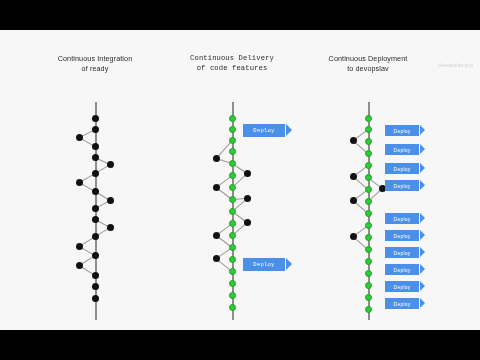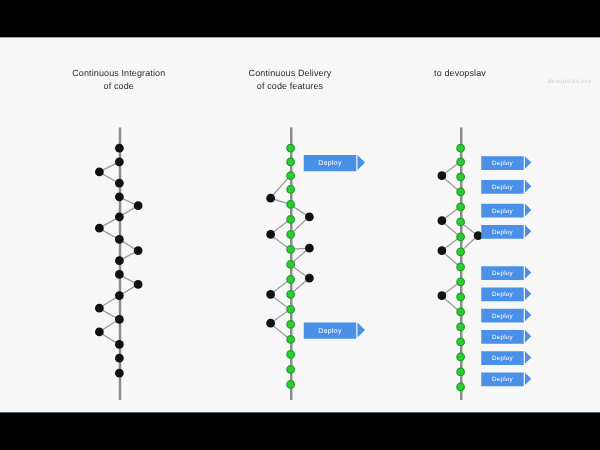--- a/index.html
+++ b/index.html
@@ -10,21 +10,21 @@
   body {
     width: 480px;
     height: 360px;
     overflow: hidden;
     font-family: "Liberation Sans", sans-serif;
   }
   #stage {
     position: relative;
     width: 480px;
     height: 360px;
-    background: #0ea5e9;
+    background: #86efac;
   }
   #canvas {
     position: absolute;
     left: 0;
     top: 30px;
     width: 480px;
     height: 300px;
     background: #f7f7f7;
     overflow: hidden;
   }
@@ -120,21 +120,21 @@
 </style>
 </head>
 <body>
 
 <div id="stage">
   <div class="letterbox top"></div>
 
   <div id="canvas">
     <div class="watermark">devopslav.pro</div>
   <div class="column" style="left: 0px; width: 480px;">
-        <div class="col-title" style="left: 15px;"><span>Continuous Integration</span><span class="l2">of code</span></div>
+        <div class="col-title" style="left: 15px;"><span>Continuous Integration</span><span class="l2">of ready</span></div>
         <div class="trunk" style="left: 95px; top: 72px; height: 218px;"></div>
         <div class="branch-line" style="left: 95px; top: 99px; width: 17.8885px; transform: rotate(153.435deg);"></div>
         <div class="branch-line" style="left: 79px; top: 107px; width: 18.3576px; transform: rotate(29.3578deg);"></div>
         <div class="branch-line" style="left: 95px; top: 127px; width: 16.5529px; transform: rotate(25.0169deg);"></div>
         <div class="branch-line" style="left: 110px; top: 134px; width: 17.4929px; transform: rotate(149.036deg);"></div>
         <div class="branch-line" style="left: 95px; top: 143px; width: 18.3576px; transform: rotate(150.642deg);"></div>
         <div class="branch-line" style="left: 79px; top: 152px; width: 18.3576px; transform: rotate(29.3578deg);"></div>
         <div class="branch-line" style="left: 95px; top: 161px; width: 17.4929px; transform: rotate(30.9638deg);"></div>
         <div class="branch-line" style="left: 110px; top: 170px; width: 17px; transform: rotate(151.928deg);"></div>
         <div class="branch-line" style="left: 95px; top: 189px; width: 17px; transform: rotate(28.0725deg);"></div>
@@ -157,21 +157,21 @@
         <div class="node black" style="left: 95px; top: 189px;"></div>
         <div class="node black" style="left: 110px; top: 197px;"></div>
         <div class="node black" style="left: 95px; top: 206px;"></div>
         <div class="node black" style="left: 79px; top: 216px;"></div>
         <div class="node black" style="left: 95px; top: 225px;"></div>
         <div class="node black" style="left: 79px; top: 235px;"></div>
         <div class="node black" style="left: 95px; top: 245px;"></div>
         <div class="node black" style="left: 95px; top: 256px;"></div>
         <div class="node black" style="left: 95px; top: 268px;"></div>
       </div>
-      <div class="column" style="left: 0px; width: 480px;">
+      <div class="column" style="left: 0px; width: 480px; font-family: Liberation Mono, monospace;">
         <div class="col-title" style="left: 152px;"><span>Continuous Delivery</span><span class="l2">of code features</span></div>
         <div class="trunk" style="left: 232px; top: 72px; height: 218px;"></div>
         <div class="branch-line" style="left: 232px; top: 110px; width: 24.0832px; transform: rotate(131.634deg);"></div>
         <div class="branch-line" style="left: 216px; top: 128px; width: 16.7631px; transform: rotate(17.354deg);"></div>
         <div class="branch-line" style="left: 232px; top: 133px; width: 18.0278px; transform: rotate(33.6901deg);"></div>
         <div class="branch-line" style="left: 247px; top: 143px; width: 20.5183px; transform: rotate(136.975deg);"></div>
         <div class="branch-line" style="left: 232px; top: 145px; width: 20px; transform: rotate(143.13deg);"></div>
         <div class="branch-line" style="left: 216px; top: 157px; width: 20px; transform: rotate(36.8699deg);"></div>
         <div class="branch-line" style="left: 232px; top: 169px; width: 15.0333px; transform: rotate(-3.81407deg);"></div>
         <div class="branch-line" style="left: 247px; top: 168px; width: 19.8494px; transform: rotate(139.086deg);"></div>
@@ -202,21 +202,21 @@
         <div class="node black" style="left: 216px; top: 228px;"></div>
         <div class="node green" style="left: 232px; top: 229px;"></div>
         <div class="node green" style="left: 232px; top: 241px;"></div>
         <div class="node green" style="left: 232px; top: 253px;"></div>
         <div class="node green" style="left: 232px; top: 265px;"></div>
         <div class="node green" style="left: 232px; top: 277px;"></div>
         <div class="deploy deploy-lg" style="left: 243px; top: 94px; width: 42px;">Deploy</div>
         <div class="deploy deploy-lg" style="left: 243px; top: 228px; width: 42px;">Deploy</div>
       </div>
       <div class="column" style="left: 0px; width: 480px;">
-        <div class="col-title" style="left: 288px;"><span class="l2">to devopslav</span></div>
+        <div class="col-title" style="left: 288px;"><span>Continuous Deployment</span><span class="l2">to devopslav</span></div>
         <div class="trunk" style="left: 368px; top: 72px; height: 218px;"></div>
         <div class="branch-line" style="left: 368px; top: 99px; width: 18.6011px; transform: rotate(143.746deg);"></div>
         <div class="branch-line" style="left: 353px; top: 110px; width: 19.8494px; transform: rotate(40.9144deg);"></div>
         <div class="branch-line" style="left: 368px; top: 135px; width: 18.6011px; transform: rotate(143.746deg);"></div>
         <div class="branch-line" style="left: 353px; top: 146px; width: 19.8494px; transform: rotate(40.9144deg);"></div>
         <div class="branch-line" style="left: 368px; top: 147px; width: 17.8045px; transform: rotate(38.1572deg);"></div>
         <div class="branch-line" style="left: 382px; top: 158px; width: 19.105px; transform: rotate(137.121deg);"></div>
         <div class="branch-line" style="left: 368px; top: 159px; width: 18.6011px; transform: rotate(143.746deg);"></div>
         <div class="branch-line" style="left: 353px; top: 170px; width: 19.8494px; transform: rotate(40.9144deg);"></div>
         <div class="branch-line" style="left: 368px; top: 195px; width: 18.6011px; transform: rotate(143.746deg);"></div>

